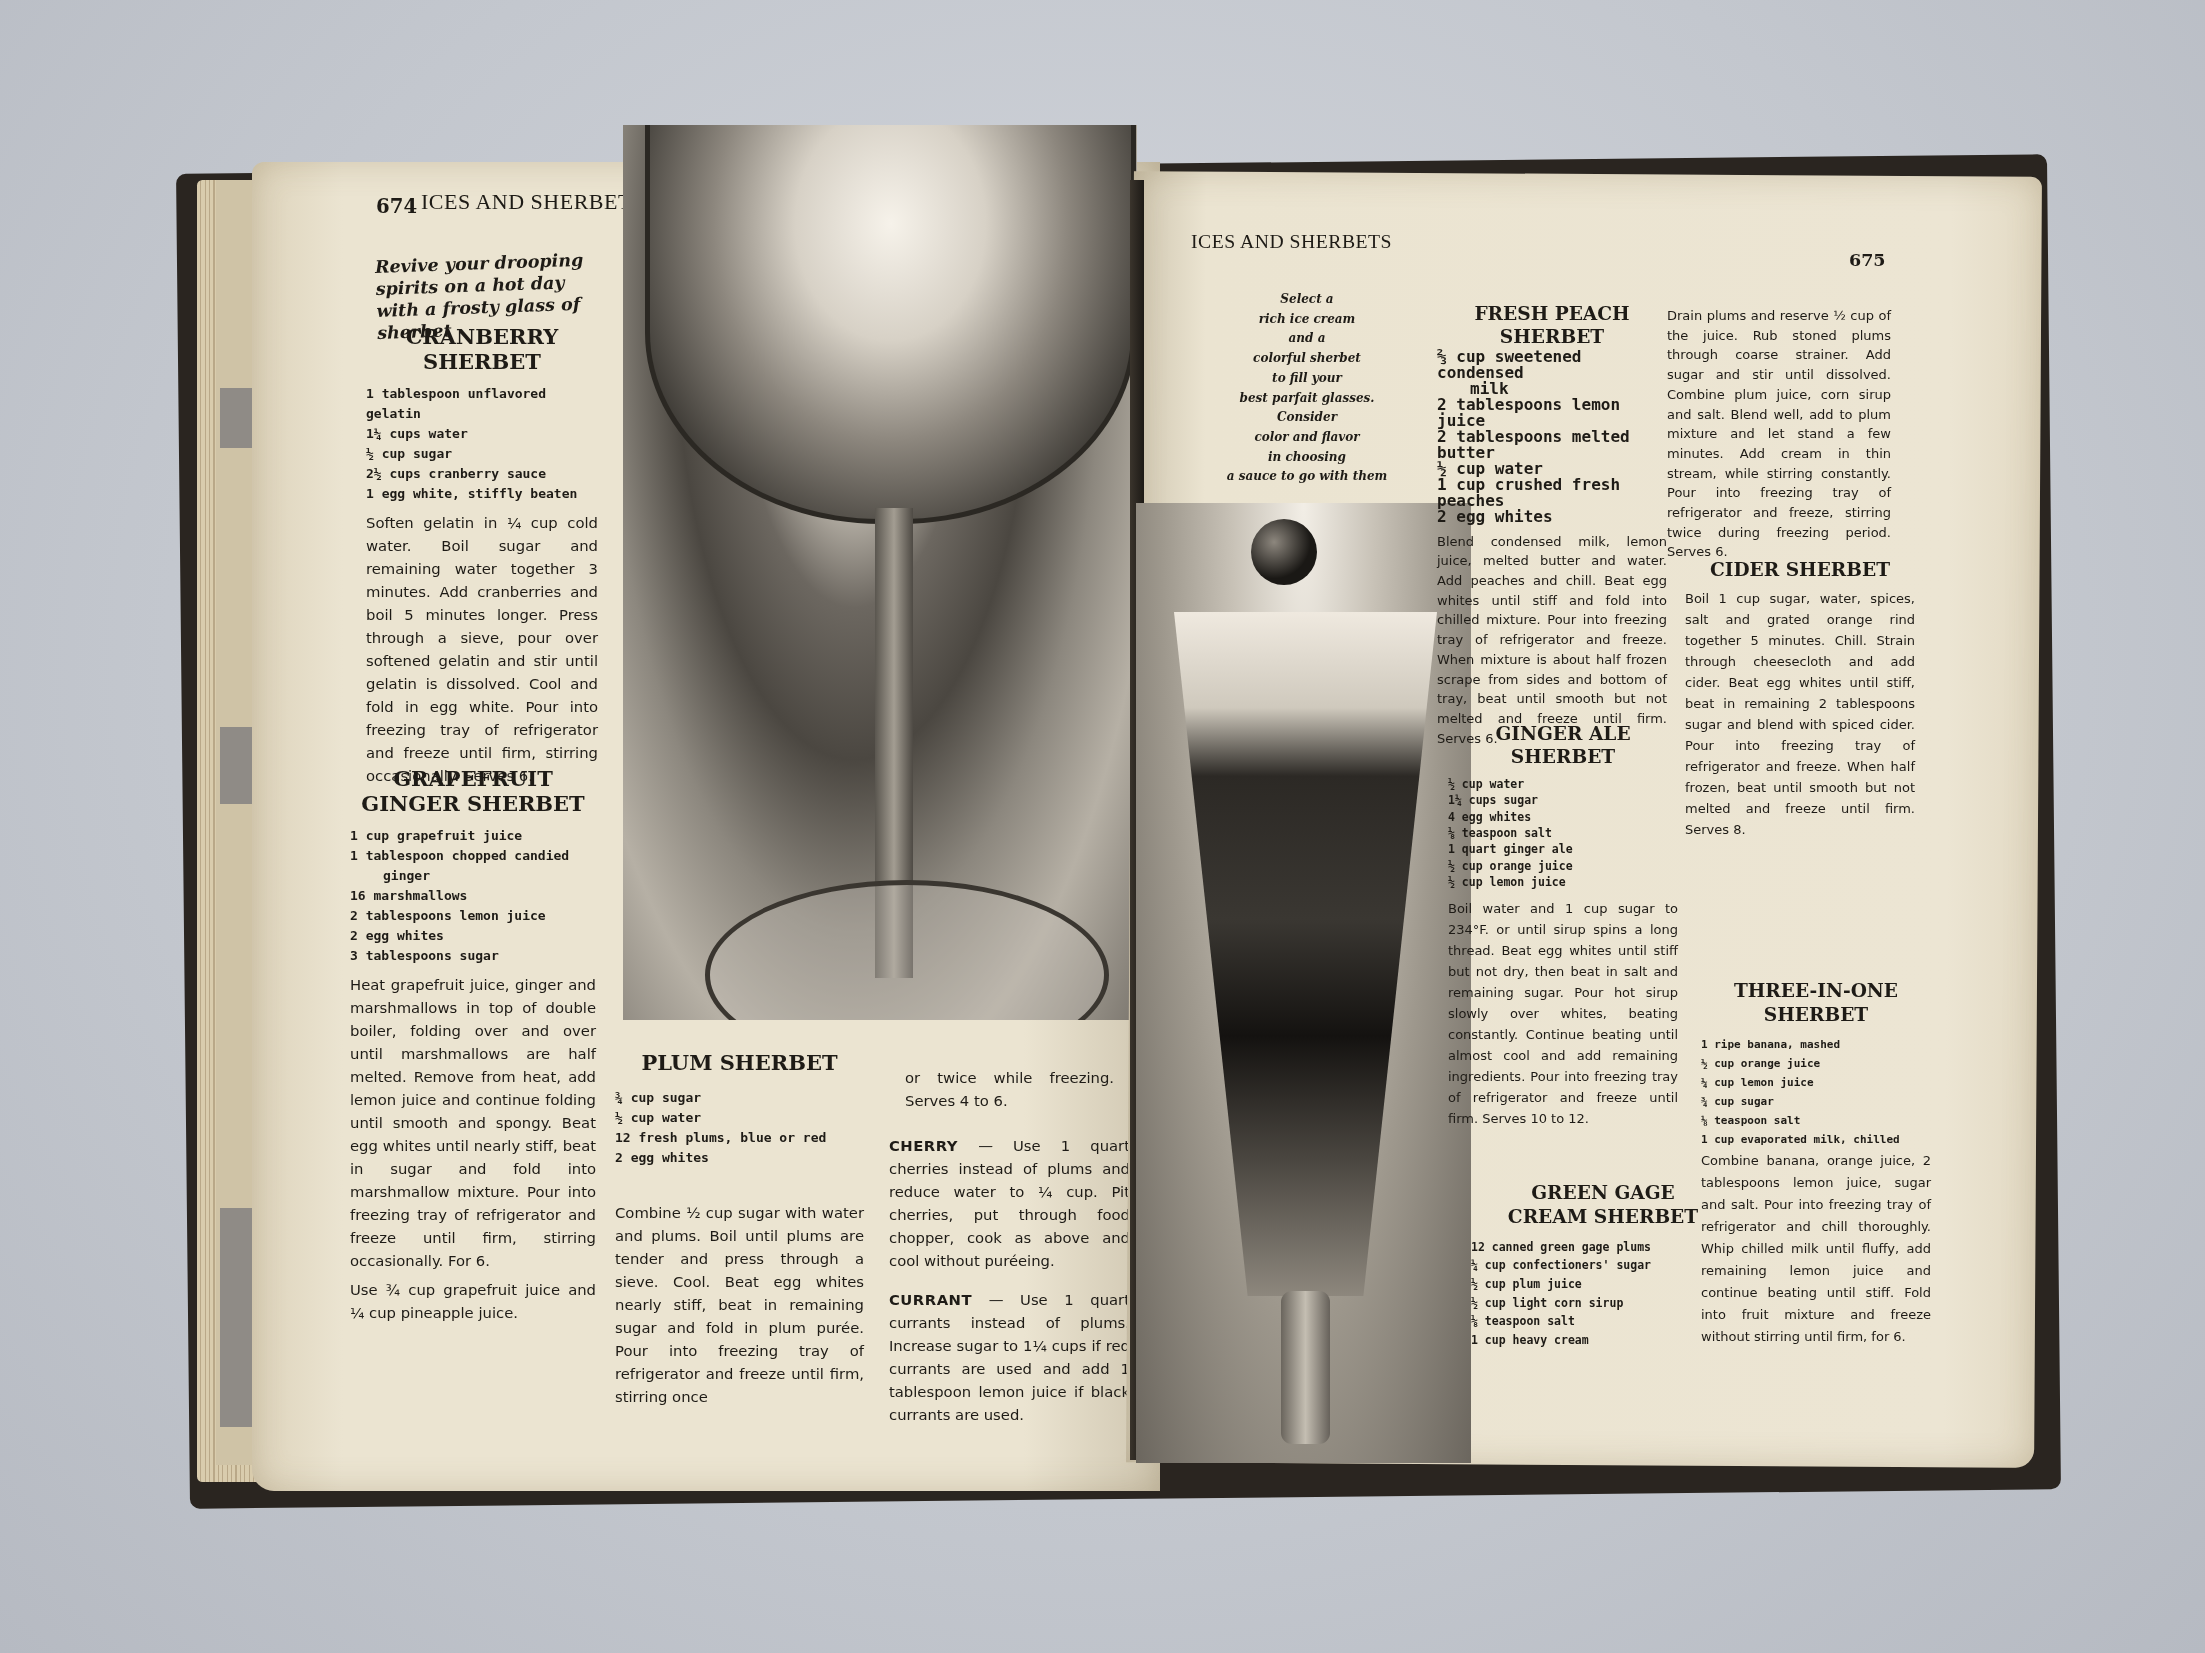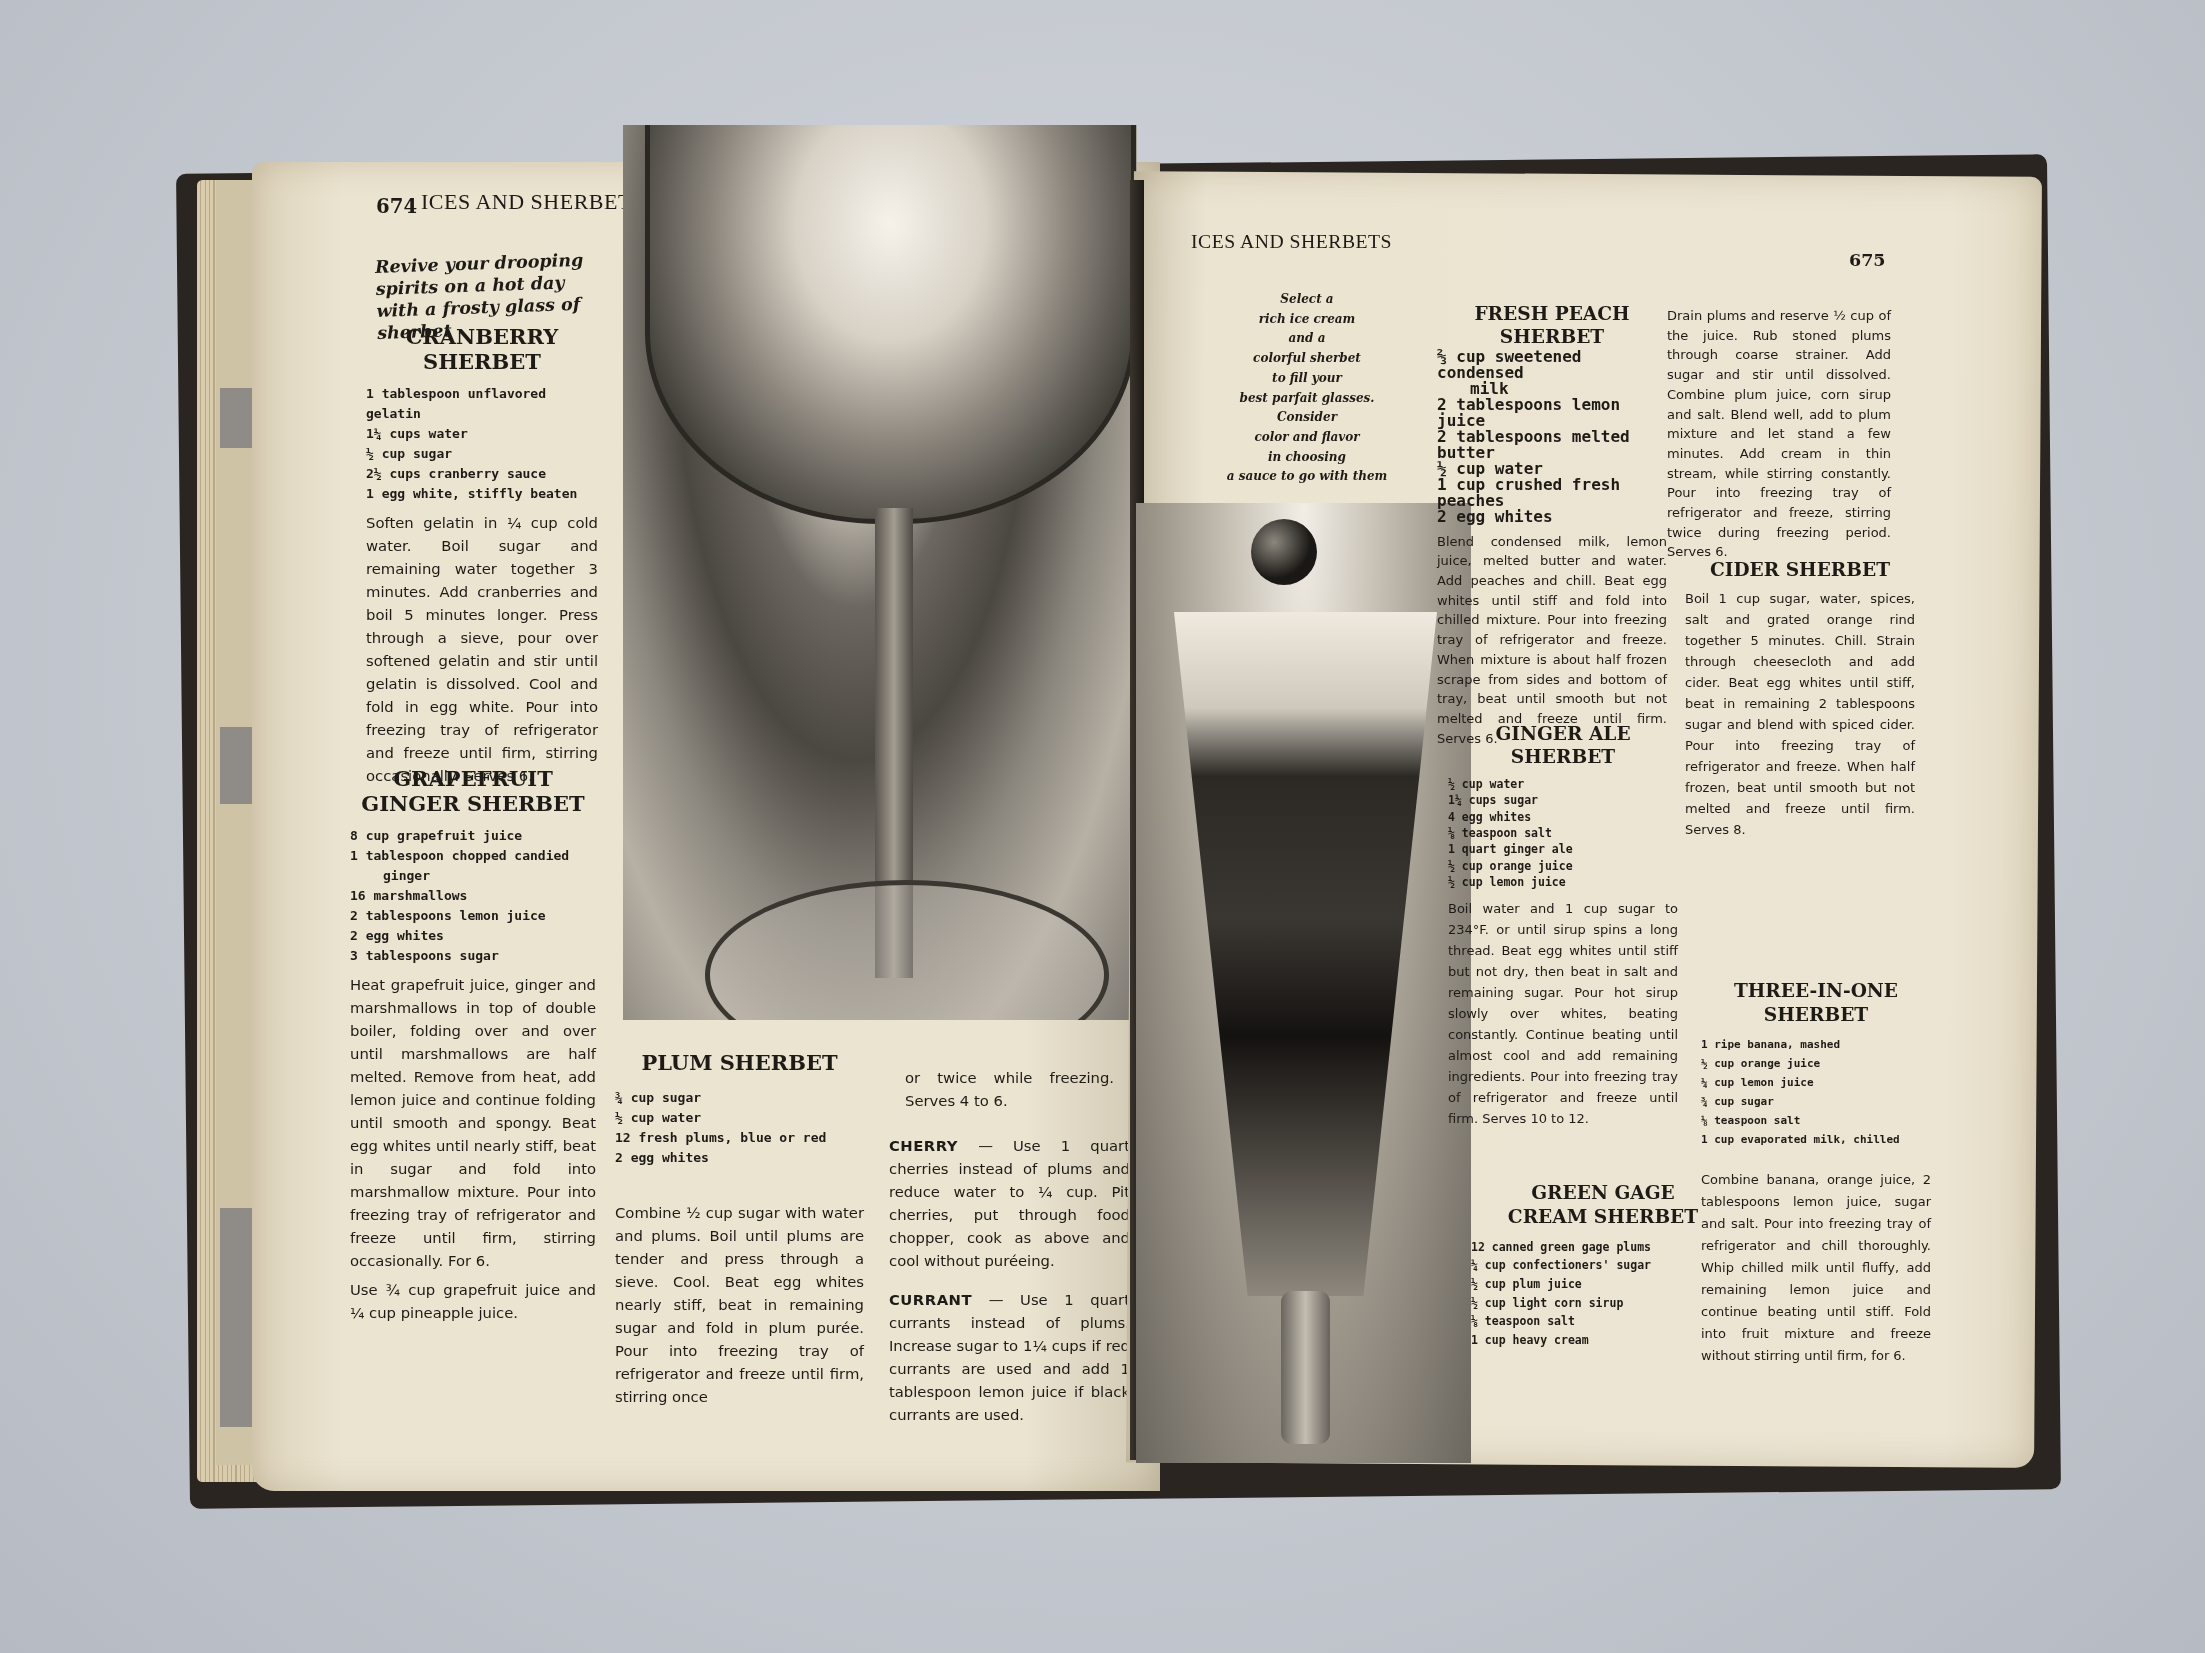--- a/index.html
+++ b/index.html
@@ -85,21 +85,21 @@
   </ul>
   <p class="body" style="margin:7.7px 0 0 0;">Soften gelatin in ¼ cup cold water. Boil sugar and remaining water together 3 minutes. Add cranberries and boil 5 minutes longer. Press through a sieve, pour over softened gelatin and stir until gelatin is dissolved. Cool and fold in egg white. Pour into freezing tray of refrigerator and freeze until firm, stirring occasionally. Serves 6.</p>
 </section>
 
 <section class="abs" style="left:350px;top:766px;width:246px;">
   <div class="title">
     <div>GRAPEFRUIT</div>
     <div>GINGER SHERBET</div>
   </div>
   <ul class="ings" style="margin-top:9.8px;">
-    <li>8 cup grapefruit juice</li>
+    <li>1 cup grapefruit juice</li>
     <li>1 tablespoon chopped candied</li>
     <li class="cont">ginger</li>
     <li>16 marshmallows</li>
     <li>2 tablespoons lemon juice</li>
     <li>2 egg whites</li>
     <li>3 tablespoons sugar</li>
   </ul>
   <p class="body" style="margin:7.7px 0 0 0;">Heat grapefruit juice, ginger and marshmallows in top of double boiler, folding over and over until marshmallows are half melted. Remove from heat, add lemon juice and continue folding until smooth and spongy. Beat egg whites until nearly stiff, beat in sugar and fold into marshmallow mixture. Pour into freezing tray of refrigerator and freeze until firm, stirring occasionally. For 6.</p>
   <p class="body" style="margin:5.5px 0 0 0;">Use ¾ cup grapefruit juice and ¼ cup pineapple juice.</p>
 </section>
@@ -218,15 +218,15 @@
     <div>SHERBET</div>
   </div>
   <ul class="ings" style="font-size:11px;line-height:19px;margin-top:7.7px;">
     <li>1 ripe banana, mashed</li>
     <li>½ cup orange juice</li>
     <li>¼ cup lemon juice</li>
     <li>¾ cup sugar</li>
     <li>⅛ teaspoon salt</li>
     <li>1 cup evaporated milk, chilled</li>
   </ul>
-  <p class="body" style="font-size:13px;line-height:22px;margin:20px 0 0 0;">Combine banana, orange juice, 2 tablespoons lemon juice, sugar and salt. Pour into freezing tray of refrigerator and chill thoroughly. Whip chilled milk until fluffy, add remaining lemon juice and continue beating until stiff. Fold into fruit mixture and freeze without stirring until firm, for 6.</p>
+  <p class="body" style="font-size:13px;line-height:22px;margin:1px 0 0 0;">Combine banana, orange juice, 2 tablespoons lemon juice, sugar and salt. Pour into freezing tray of refrigerator and chill thoroughly. Whip chilled milk until fluffy, add remaining lemon juice and continue beating until stiff. Fold into fruit mixture and freeze without stirring until firm, for 6.</p>
 </section>
 
 
 </body></html>

